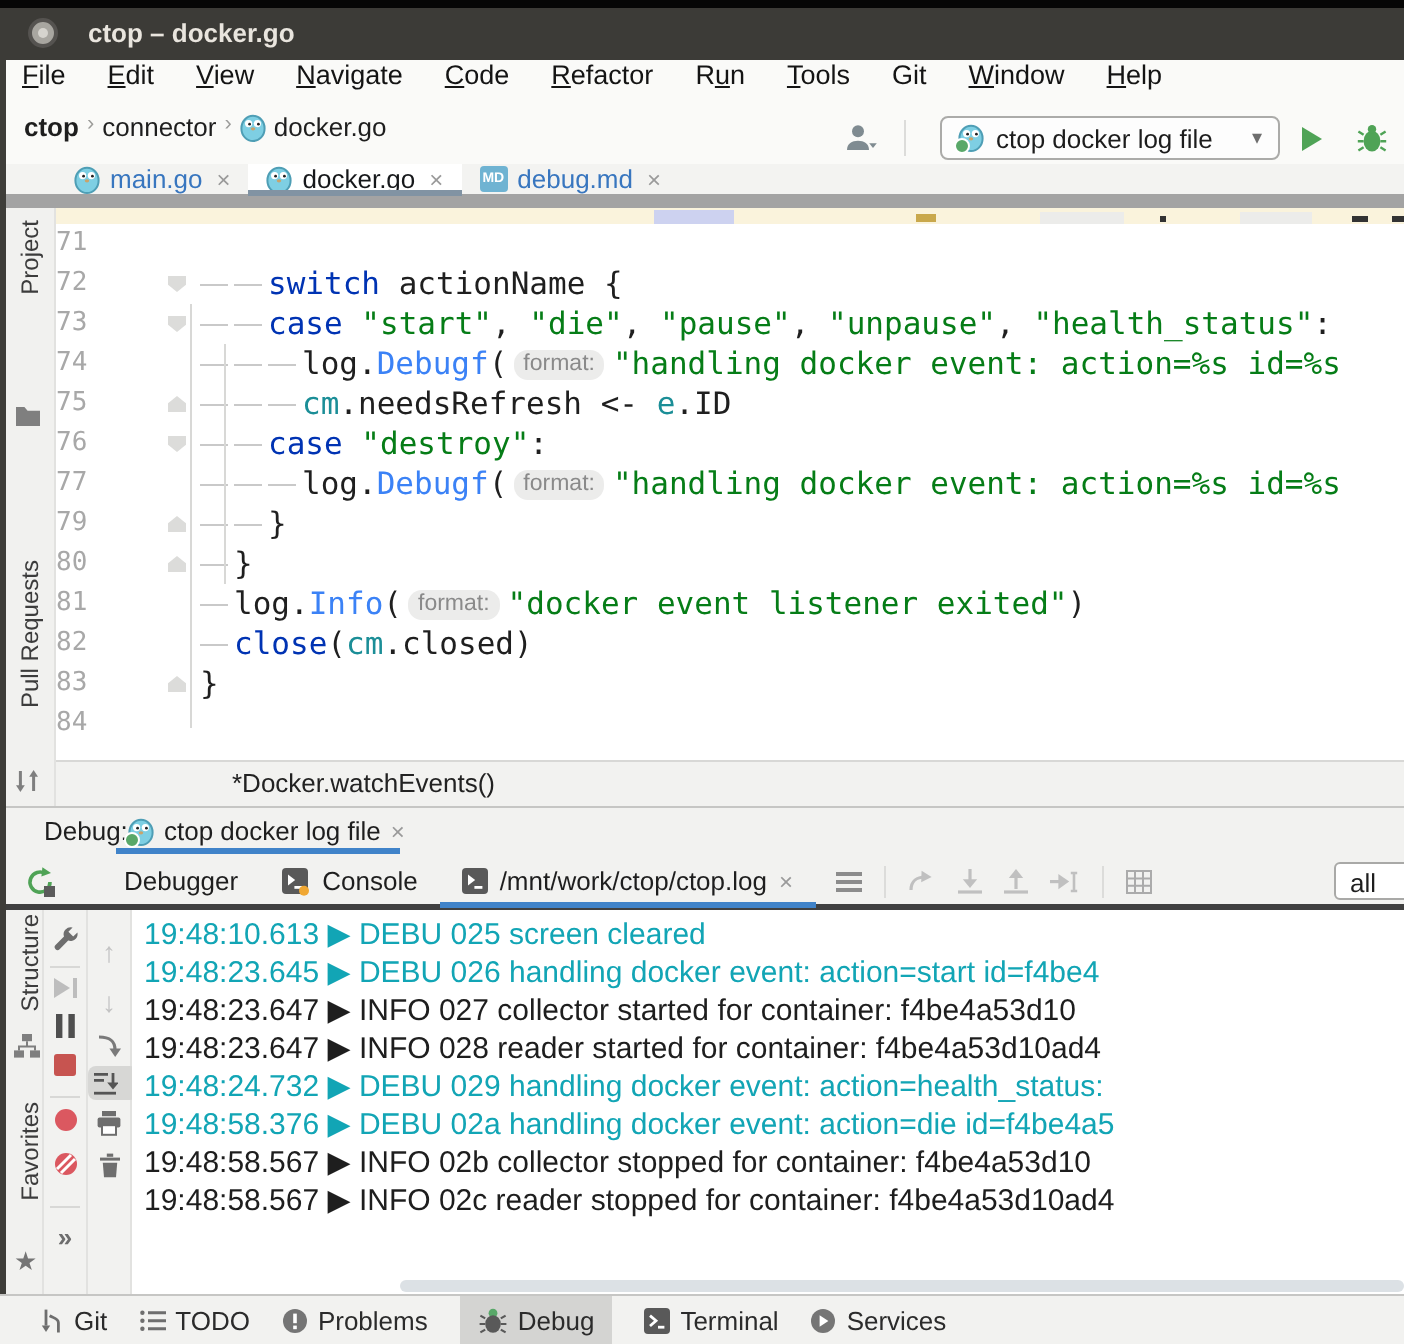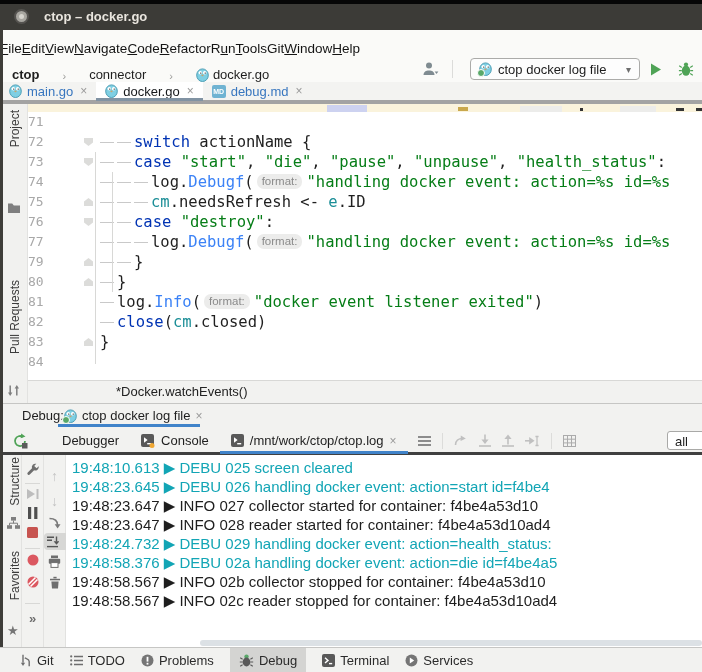--- a/index.html
+++ b/index.html
@@ -9,37 +9,37 @@
   .ic{display:inline-flex;align-items:center;justify-content:center;line-height:0}
 
   
   #titlebar{left:0;top:0;width:702px;height:30px;background:#3C3B37;border-top:4px solid #060606;box-sizing:border-box}
   #winbtn{position:absolute;left:14px;top:5px;width:15px;height:15px;border-radius:50%;
           background:#A8A6A0;border:2px solid #555350;box-sizing:border-box}
   #winbtn i{position:absolute;left:3px;top:3px;width:5px;height:5px;border-radius:50%;background:#D6D4CE}
   #wintitle{position:absolute;left:44px;top:5px;font-size:13px;font-weight:700;color:#E9E5DE}
 
   
-  #menubar{left:0;top:30px;width:702px;height:26px;background:#FAFAF8;display:flex;align-items:flex-end;box-sizing:border-box}
+  #menubar{left:0;top:30px;width:702px;height:26px;background:#FAFAF8;display:flex;align-items:flex-start;gap:21px;padding-left:11px;box-sizing:border-box}
   .mi{font-size:13.5px;color:#141414;cursor:default}
   .mn{text-decoration:underline}
 
   
   #toolbar{left:0;top:56px;width:702px;height:26px;background:#FAFAF8}
-  #crumbs{position:absolute;left:12px;top:0;height:26px;display:flex;align-items:flex-end;gap:23px;font-size:13px;color:#1E1E1E}
+  #crumbs{position:absolute;left:12px;top:0;height:26px;display:flex;align-items:flex-start;gap:4px;font-size:13px;color:#1E1E1E}
   .crumb-sep{color:#9C9C9A;font-size:11px}
   #runcombo{position:absolute;left:470px;top:2px;width:170px;height:22px;border:1px solid #ABABA9;border-radius:4px;background:#FDFDFD;
             display:flex;align-items:center;gap:6px;padding:0 8px;box-sizing:border-box;font-size:13px;color:#1C1C1C}
   #runcombo .caret{margin-left:auto;color:#6E6E6E;font-size:10px}
   #toolsep{left:452px;top:4px;width:1px;height:18px;background:#DCDCDA}
   .gwrap{position:relative;display:inline-flex}
   .gdot{position:absolute;left:-2px;bottom:-1px;width:6px;height:6px;border-radius:50%;background:#59A869;border:1px solid #fff}
 
   
-  #tabbar{left:0;top:82px;width:702px;height:22px;background:#F3F3F1;border-bottom:4px solid #a3a3a3;box-sizing:border-box;display:flex;}
+  #tabbar{left:0;top:82px;width:702px;height:22px;background:#F3F3F1;border-bottom:7px solid #a3a3a3;box-sizing:border-box;display:flex;padding-left:28px}
   .ftab{display:flex;align-items:center;gap:5px;padding:0 9px;font-size:13px;color:#3876BF;position:relative}
   .ftab .x{color:#9A9A9A;font-size:12px;margin-left:2px}
   .ftab.sel{background:#FFFFFF;color:#16181B}
   .ftab.sel:after{content:"";position:absolute;left:0;right:0;bottom:-1px;height:3px;background:#8193A3}
   .mdbox{display:inline-block;width:14px;height:13px;background:#6FB3D2;border-radius:2px;color:#fff;font-size:7px;font-weight:700;
          text-align:center;line-height:13px}
 
   
   #stripe-top{left:3px;top:104px;width:25px;height:299px;background:#F1F1EF;border-right:1px solid #E2E2E0;box-sizing:border-box}
   #stripe-bot{left:3px;top:455px;width:19px;height:192px;background:#F1F1EF;border-right:1px solid #E2E2E0;box-sizing:border-box}

